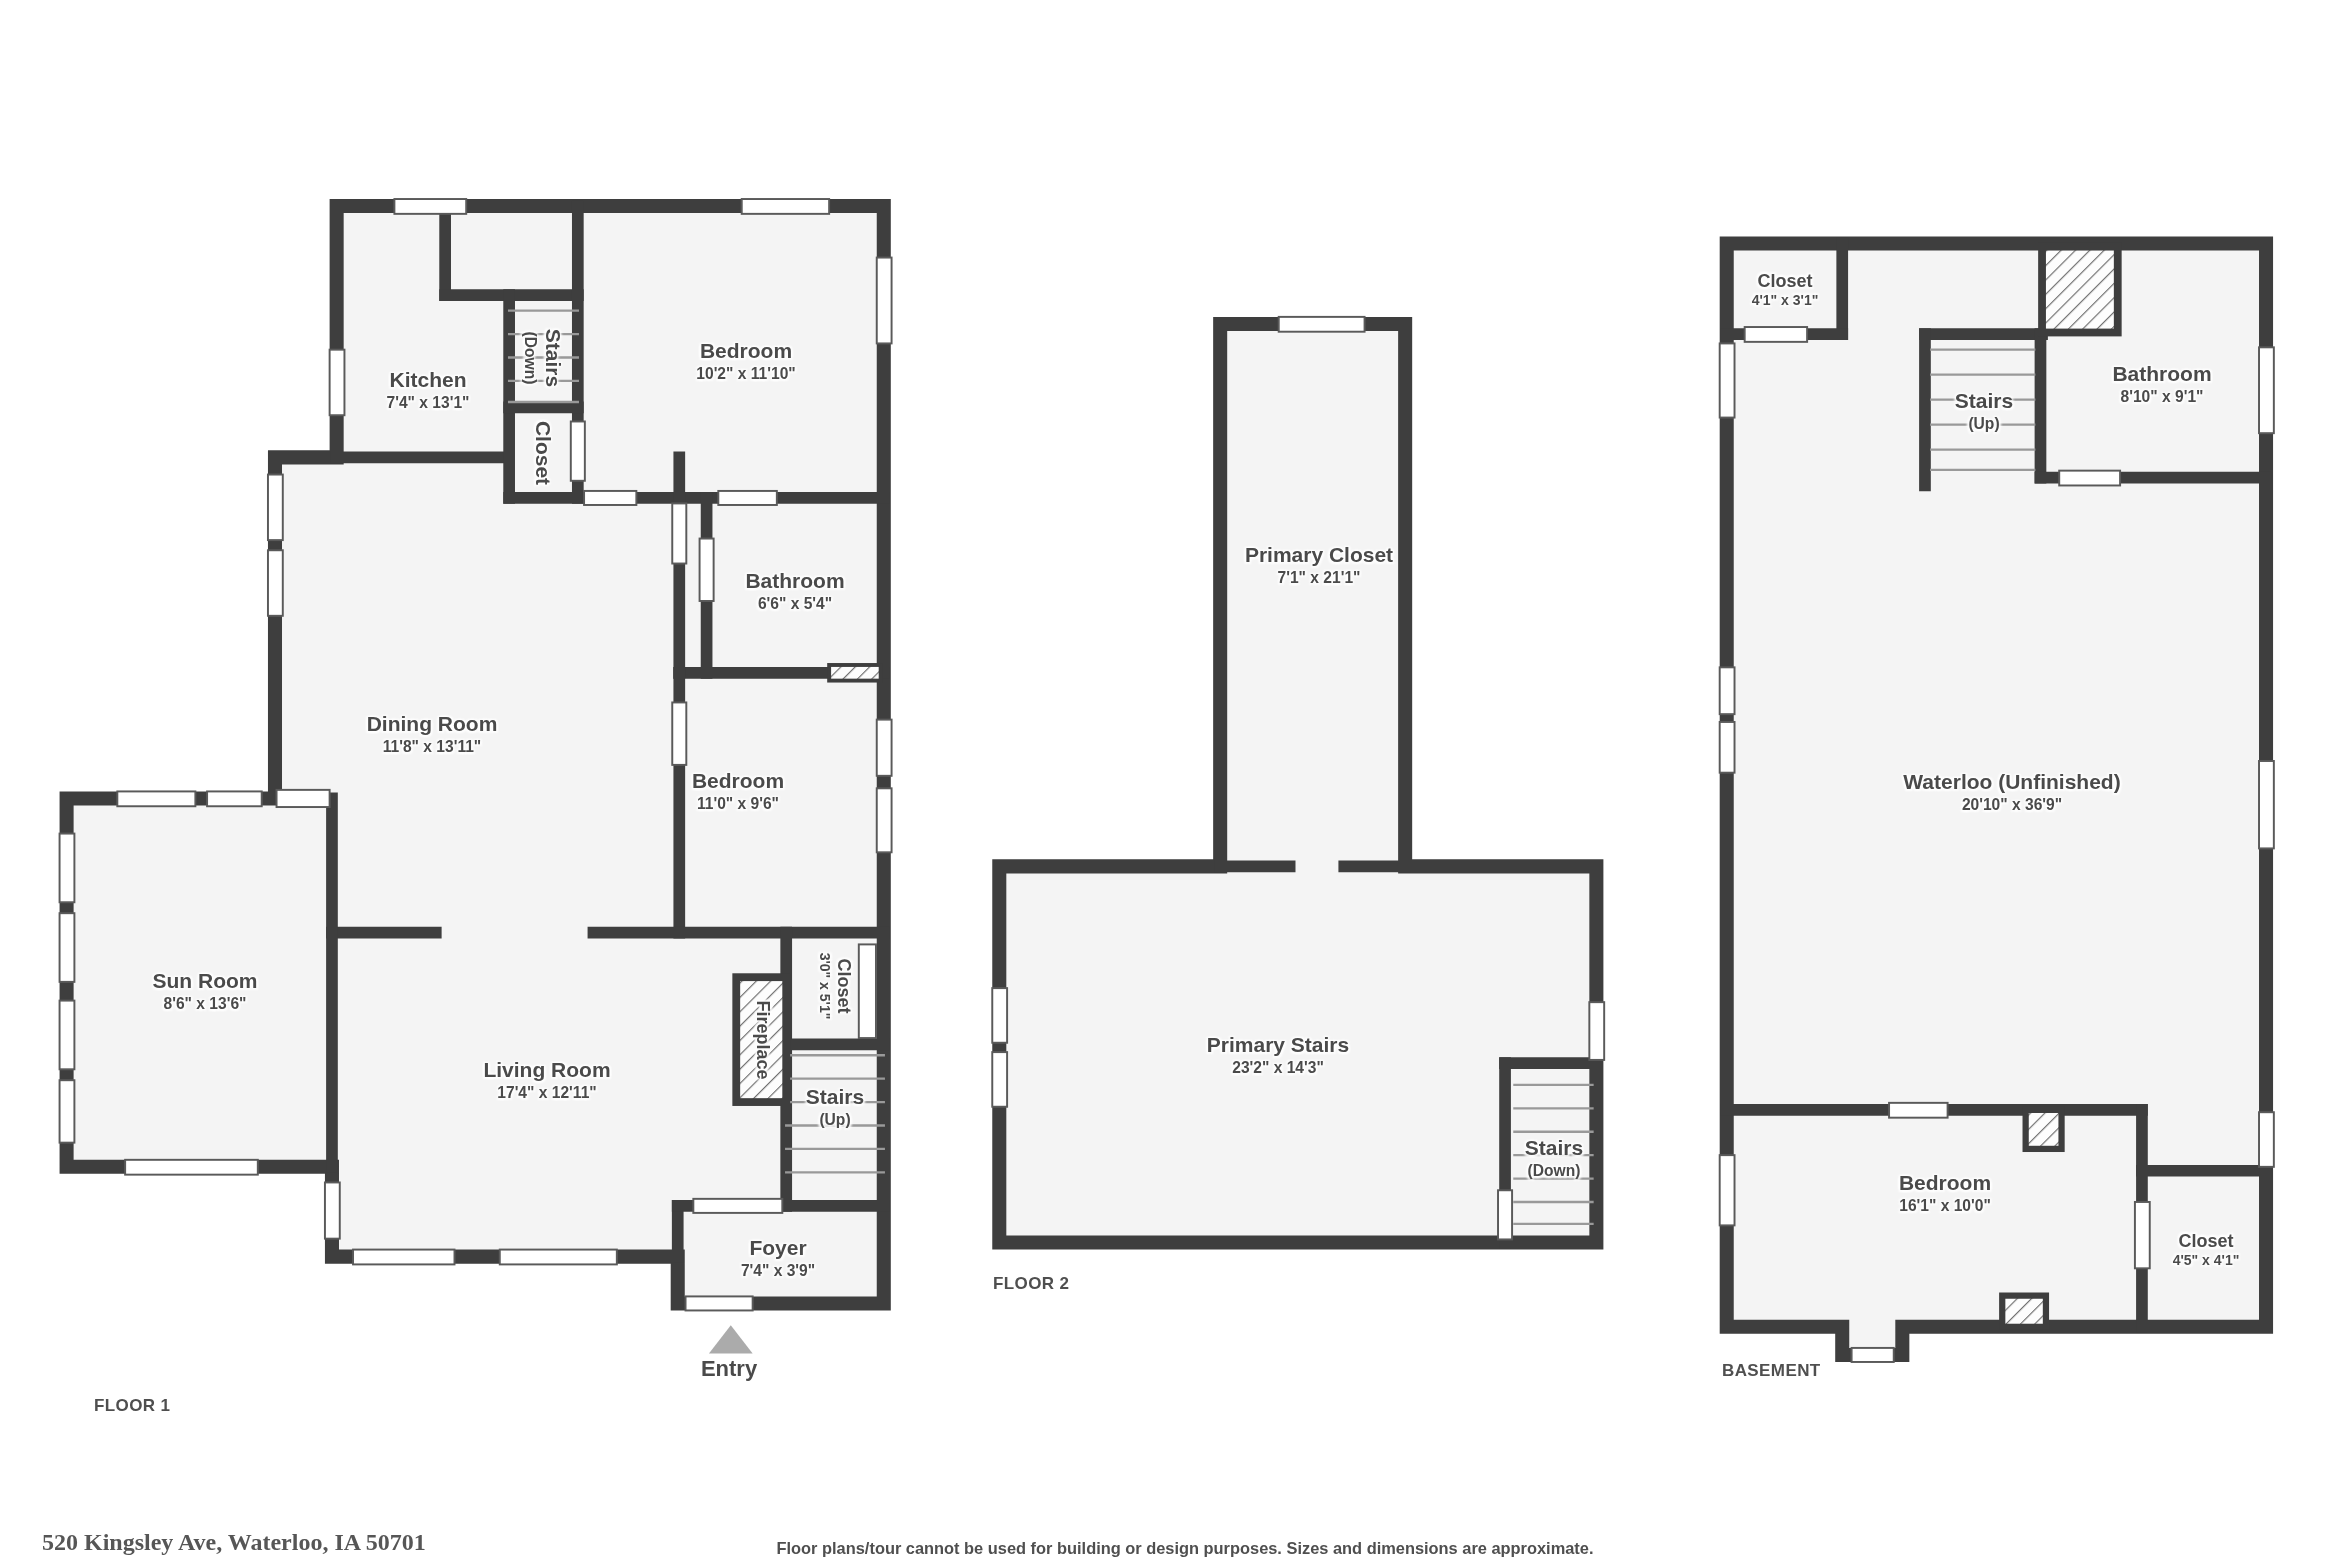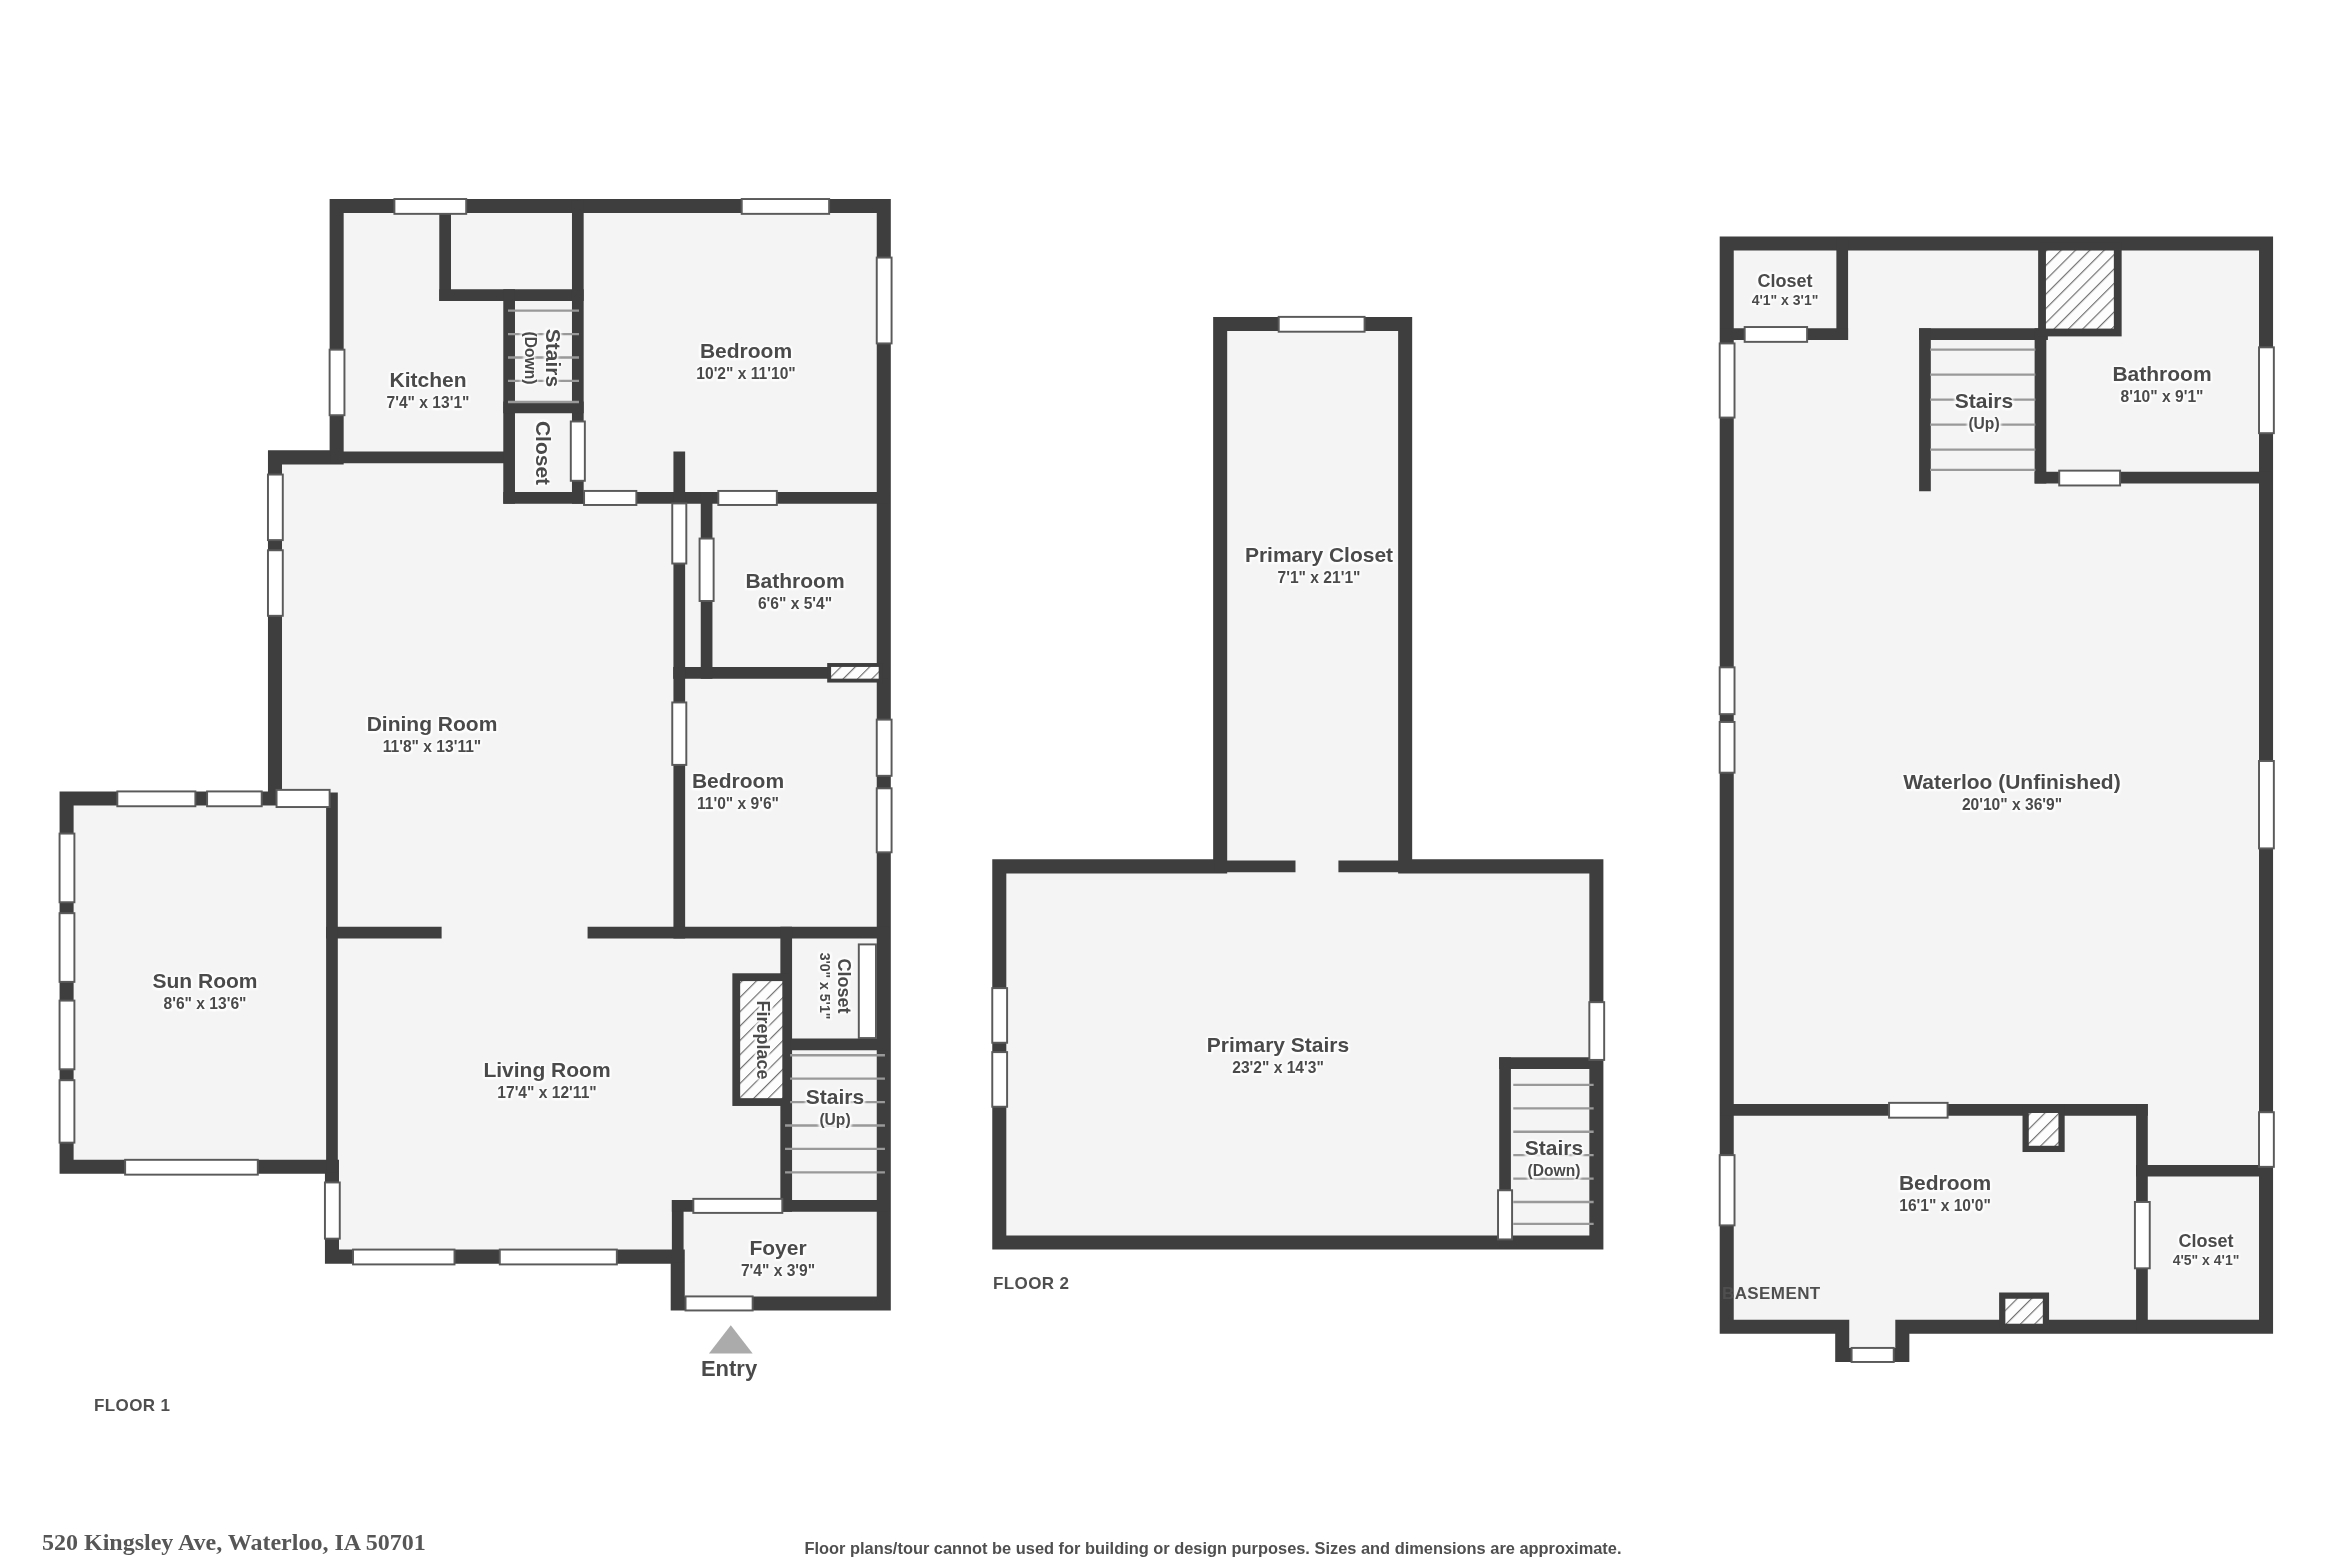--- a/index.html
+++ b/index.html
@@ -11,21 +11,21 @@
        text-shadow:-1.6px -1.6px 2.3px #fff,1.6px -1.6px 2.3px #fff,-1.6px 1.6px 2.3px #fff,1.6px 1.6px 2.3px #fff,0 0 4.7px #fff;}
   .lbl .nm{display:block;font-size:21px;}
   .lbl .dm{display:block;font-size:15.6px;margin-top:2.3px;}
   .lbl .dm:empty{display:none;}
   .lbl.sm .nm{font-size:18px;}
   .lbl.sm .dm{font-size:14px;}
   .lbl.rot{transform:translate(-50%,-50%) rotate(90deg);}
   .lbl.entry .nm{font-size:22px;}
   .sec{position:absolute;font-weight:bold;font-size:17px;color:#4f4f4f;letter-spacing:0.4px;text-align:right;}
   .addr{position:absolute;font-weight:bold;font-size:24px;color:#565656;font-family:Liberation Serif, serif;}
-  .disc{position:absolute;transform:translateX(-50%);font-weight:bold;font-size:16.4px;color:#4f4f4f;margin-left:28px;}
+  .disc{position:absolute;transform:translateX(-50%);font-weight:bold;font-size:16.4px;color:#4f4f4f;}
 </style>
 </head>
 <body>
 
 <div id="page">
 
 <svg id="plan-svg" width="2342" height="1561" viewBox="0 0 3000 2000">
   <defs>
     <pattern id="hatch" width="13" height="13" patternUnits="userSpaceOnUse" patternTransform="rotate(45)">
       <rect width="13" height="13" fill="#fdfdfd"></rect>
@@ -270,19 +270,19 @@
     <span class="dm">20'10" x 36'9"</span>
   </div>
   <div class="lbl" style="left:1945px;top:1193px">
     <span class="nm">Bedroom</span>
     <span class="dm">16'1" x 10'0"</span>
   </div>
   <div class="lbl sm" style="left:2206px;top:1250px">
     <span class="nm">Closet</span>
     <span class="dm">4'5" x 4'1"</span>
   </div>
-  <div class="sec" style="left:1722px;top:1284px">BASEMENT</div>
+  <div class="sec" style="left:1722px;top:1361px">BASEMENT</div>
 
   <div class="addr" style="left:42px;top:1529px">520 Kingsley Ave, Waterloo, IA 50701</div>
   <div class="disc" style="left:1185px;top:1539px">Floor plans/tour cannot be used for building or design purposes. Sizes and dimensions are approximate.</div>
 
 </div>
 
 
 </body></html>

